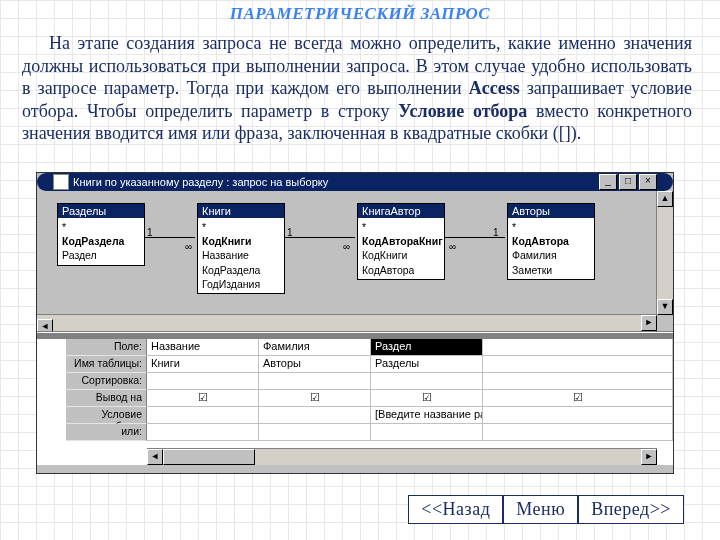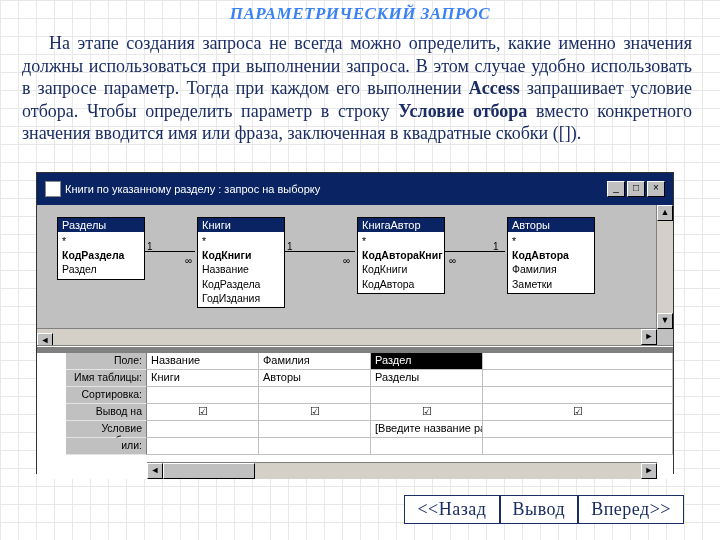--- a/index.html
+++ b/index.html
@@ -39,27 +39,28 @@
     position: absolute;
     left: 36px;
     top: 172px;
     width: 636px;
     height: 300px;
     border: 1px solid #333;
     background: #c0c0c0;
     font-family: Tahoma, Arial, sans-serif;
   }
   .titlebar {
-    height: 32px;
+    height: 18px;
     background: linear-gradient(#0a2463, #0a2463);
     color: #fff;
     display: flex;
     align-items: center;
     font-size: 11px;
-    padding: 0 8px;
+    padding: 0 16px;
+    border-radius: 9px;
   }
   .titlebar .ticon {
     width: 14px; height: 14px; background:#fff; margin-right:4px;
     border:1px solid #888; display:inline-block;
   }
   .titlebar .t-title { flex:1; }
   .titlebar .winbtn {
     width:16px; height:14px;
     background:#c0c0c0;
     border:1px solid #fff;
@@ -301,15 +302,15 @@
     <div class="hscroll2">
       <span class="arrow">◄</span>
       <span class="thumb"></span>
       <span class="arrow right">►</span>
     </div>
   </div>
 </div>
 
 <div class="navbar">
   <div class="navbtn">&lt;&lt;Назад</div>
-  <div class="navbtn">Вывод</div>
+  <div class="navbtn">Меню</div>
   <div class="navbtn">Вперед&gt;&gt;</div>
 </div>
 
 </body></html>

